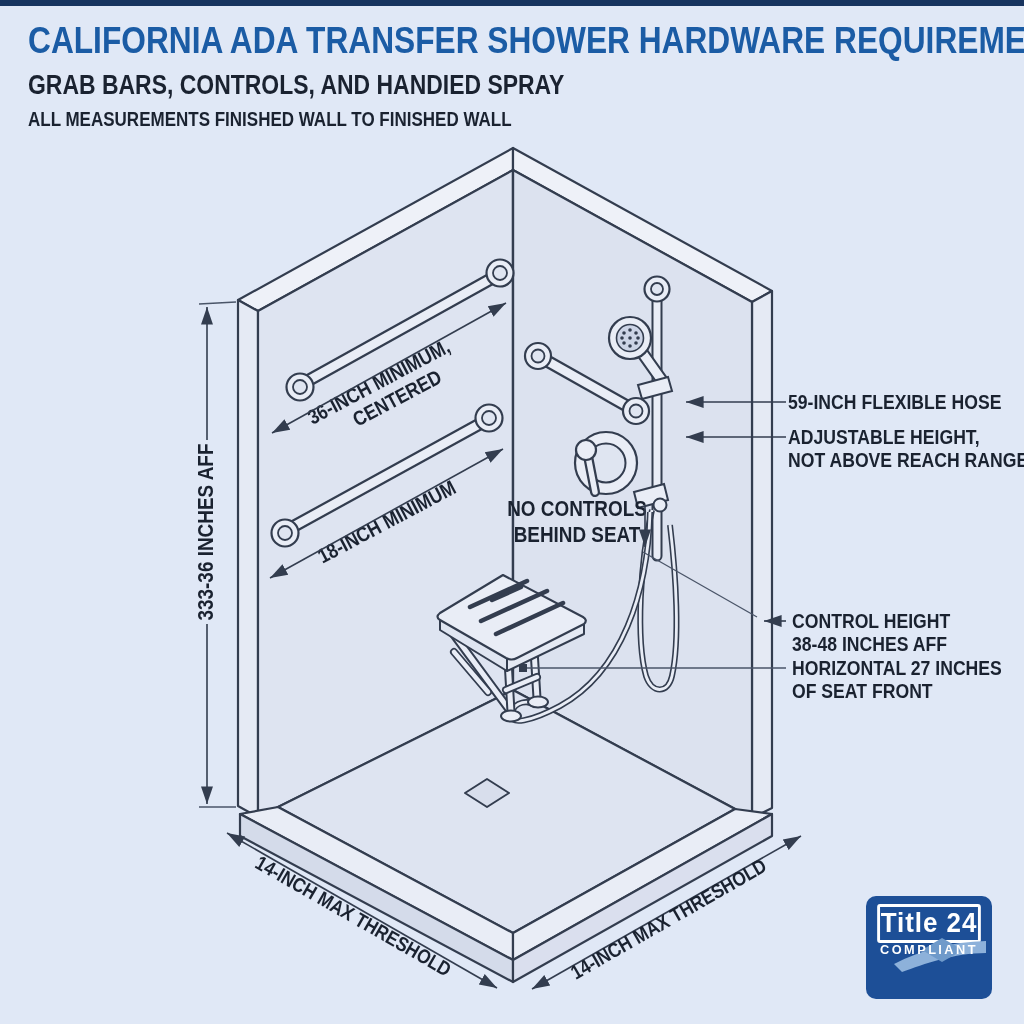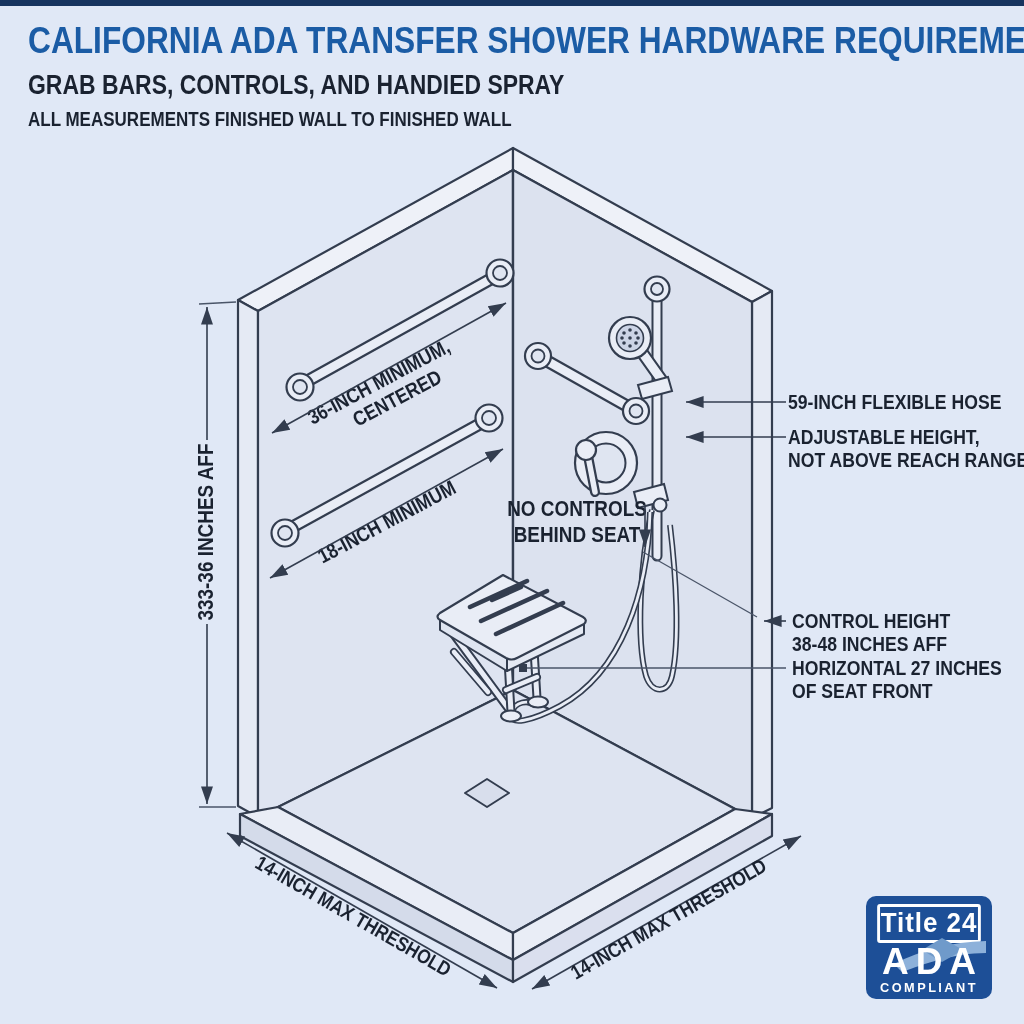--- a/index.html
+++ b/index.html
@@ -247,15 +247,14 @@
     <text x="0" y="0" font-size="20.5" transform="translate(792,698) scale(0.86,1)">OF SEAT FRONT</text>
   </g>
 </svg>
 
 <div class="badge">
   <svg class="swoosh" viewBox="0 0 126 103">
     <path d="M28,68 C55,54 85,46 120,45 L120,57 C88,57 58,68 36,76 Z" fill="#8db1da"></path>
     <path d="M56,54 L76,42 L97,54 L76,66 Z" fill="#6f9aca"></path>
   </svg>
   <div class="t24">Title 24</div>
-  <div class="ada">ADA</div>
   <div class="comp">COMPLIANT</div>
 </div>
 
 </body></html>

